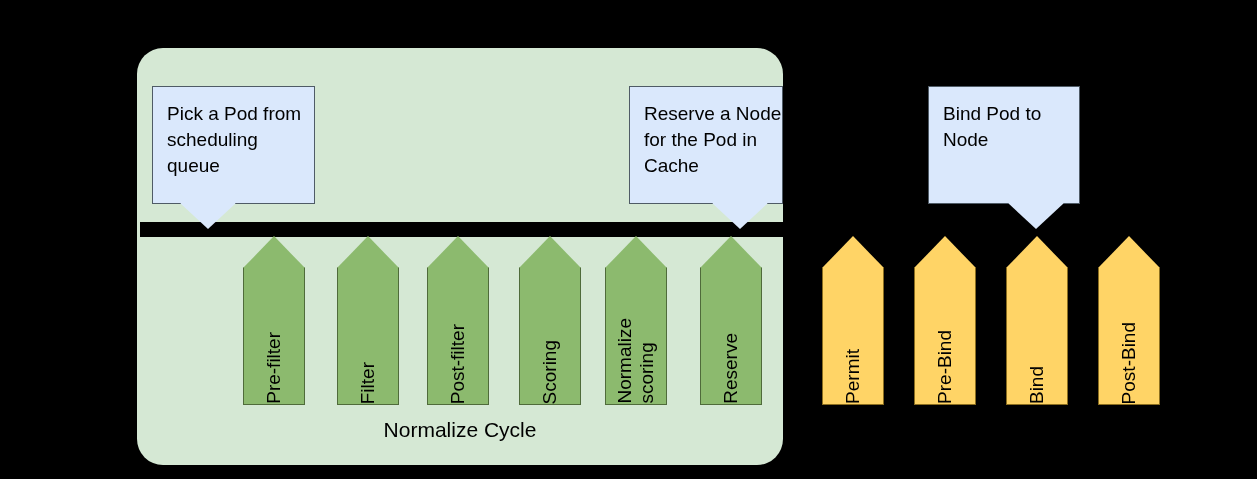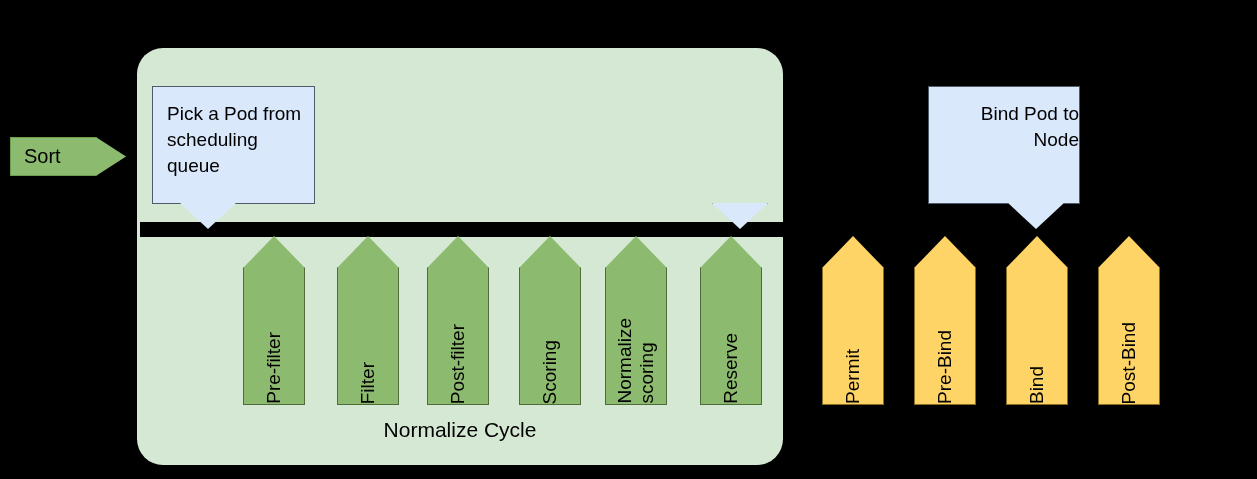--- a/index.html
+++ b/index.html
@@ -139,21 +139,20 @@
   }
   #callout-reserve-tail {
     left: 712px;
     top: 203px;
   }
   #callout-bind {
     left: 928px;
     top: 86px;
     width: 152px;
     height: 118px;
-    text-align: right;
   }
   #callout-bind-tail {
     left: 1008px;
     top: 203px;
   }
 
   
   .plugin-arrow {
     position: absolute;
     top: 236px;
@@ -189,23 +188,20 @@
 </head>
 <body>
 
 <div id="canvas">
 
   <div class="panel" id="scheduling-panel">
     <div class="panel-label">Normalize Cycle</div>
   </div>
 
 
-  <div id="sort-arrow">
-    <span class="sort-text">Sort</span>
-  </div>
 
   <div id="timeline-bar"></div>
   <div id="timeline-arrowhead"></div>
 
   <div class="plugin-arrow green" style="left:243px">
     <span class="plugin-label">Pre-filter</span>
   </div>
   <div class="plugin-arrow green" style="left:337px">
     <span class="plugin-label">Filter</span>
   </div>
@@ -232,18 +228,19 @@
   <div class="plugin-arrow yellow" style="left:1006px">
     <span class="plugin-label">Bind</span>
   </div>
   <div class="plugin-arrow yellow" style="left:1098px">
     <span class="plugin-label">Post-Bind</span>
   </div>
 
   <div class="callout" id="callout-pick">Pick a Pod from scheduling queue</div>
   <div class="callout-tail" id="callout-pick-tail"></div>
 
+  <div class="callout" id="callout-reserve">Reserve a Node for the Pod in Cache</div>
   <div class="callout-tail" id="callout-reserve-tail"></div>
 
   <div class="callout" id="callout-bind">Bind Pod to Node</div>
   <div class="callout-tail" id="callout-bind-tail"></div>
 
 </div>
 
 </body></html>

